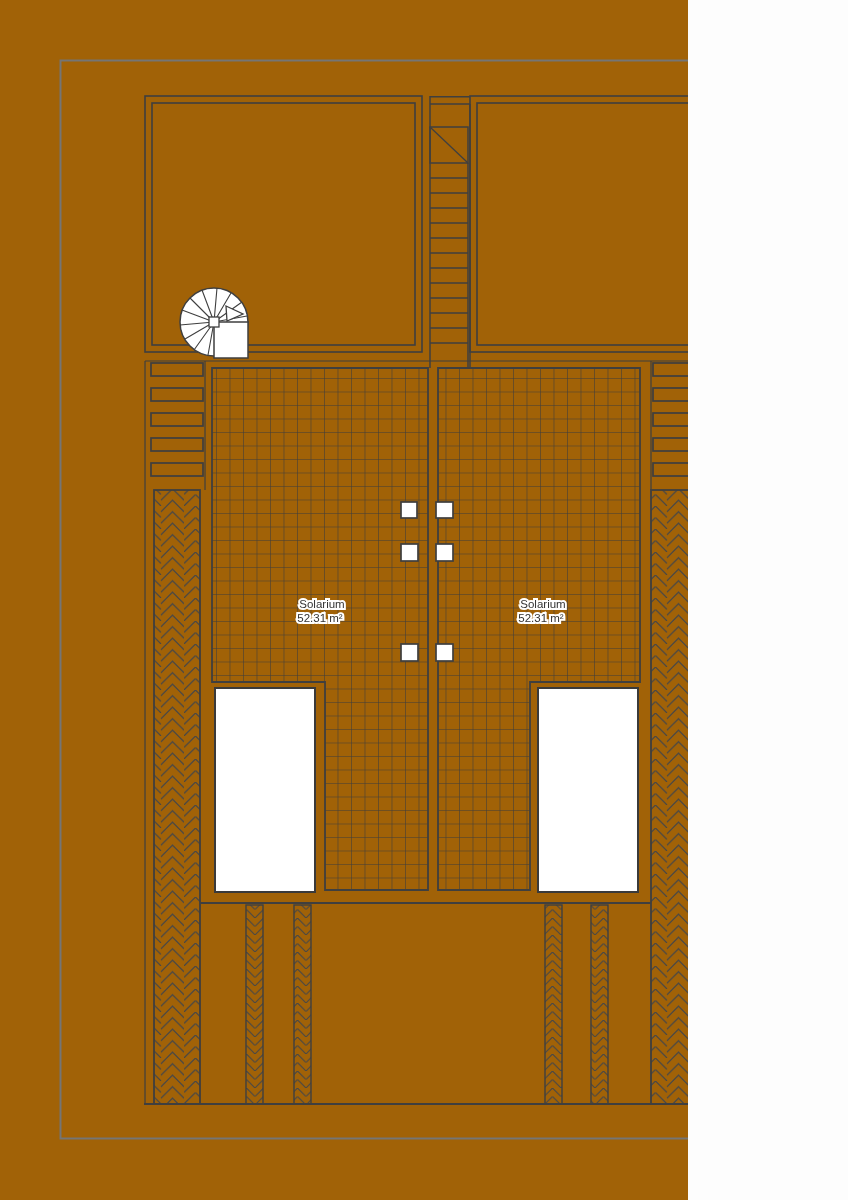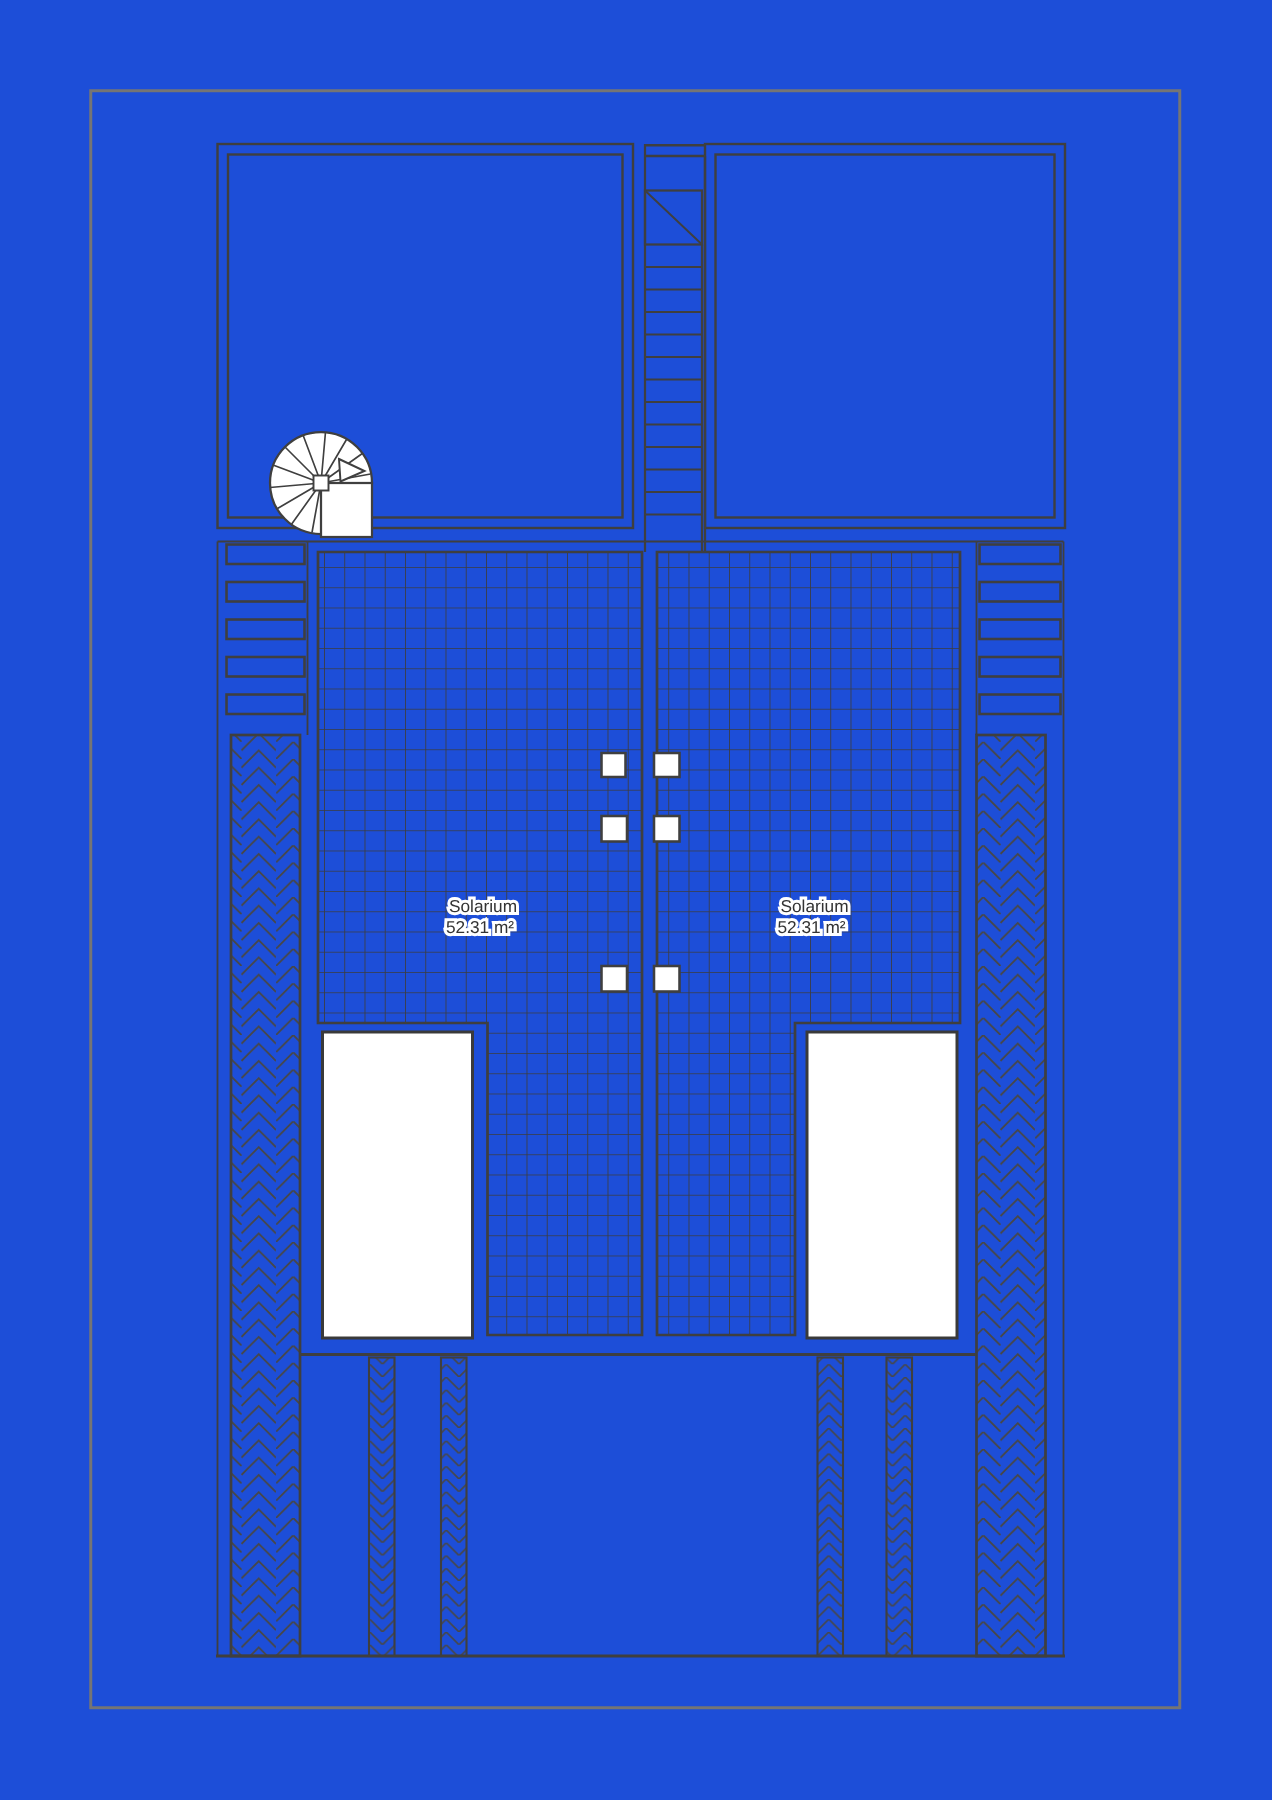--- a/index.html
+++ b/index.html
@@ -1,17 +1,17 @@
 <!DOCTYPE html>
 <html><head>
 <meta charset="utf-8">
 <style>
   html,body{margin:0;padding:0;background:#fdfdfd;}
-  #page{position:relative;width:848px;height:1200px;background:#1d4ed8;overflow:hidden;
-        font-family:"Liberation Sans", sans-serif;}
+  #page{position:relative;width:672px;height:1200px;background:#a16207;overflow:hidden;
+        font-family:"Liberation Sans", sans-serif;padding-left:16px;}
   svg{position:absolute;inset:0;display:block;}
   .ink{stroke:#3f3f3f;fill:none;}
   .wall{stroke-width:1.6;}
   .thin{stroke-width:1.2;}
   .white{fill:#ffffff;}
   text.plan-label{
     font-family:"Liberation Sans", sans-serif;
     font-size:11.5px;
     fill:#333333;
     stroke:#ffffff;

